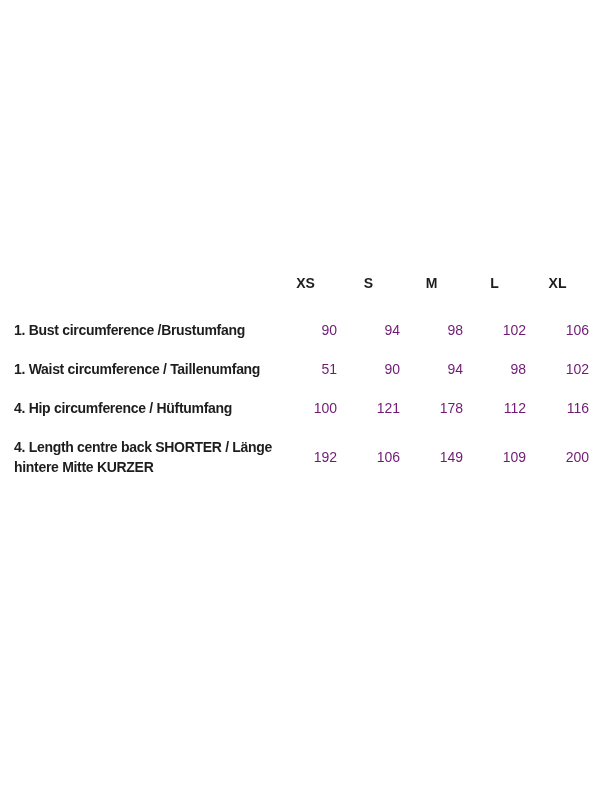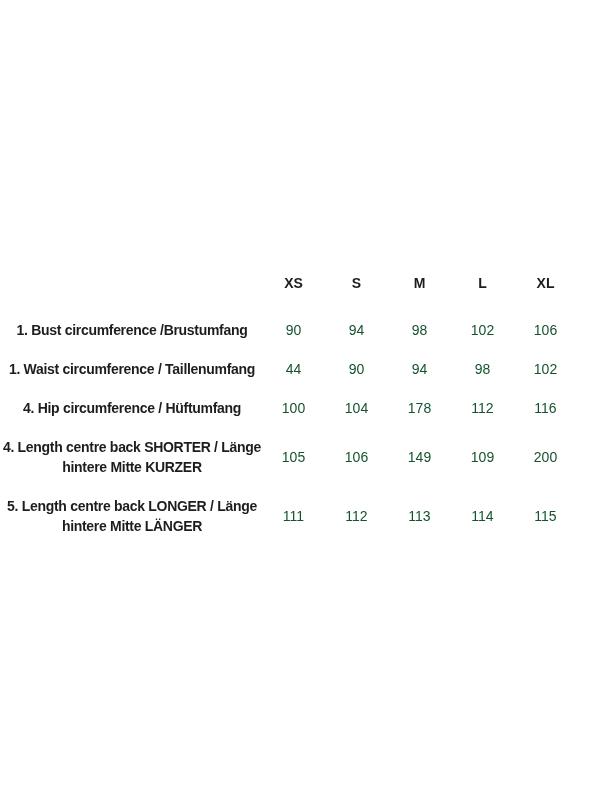--- a/index.html
+++ b/index.html
@@ -10,21 +10,21 @@
   .page {
     position: relative;
     width: 600px;
     height: 800px;
     background: #ffffff;
     overflow: hidden;
     font-family: "Liberation Sans", sans-serif;
   }
   table.size-chart {
     position: absolute;
-    left: 2px;
+    left: 14px;
     top: 262px;
     width: 575px;
     border-collapse: collapse;
     table-layout: fixed;
   }
   table.size-chart col.c-label { width: 260px; }
   table.size-chart col.c-size  { width: 63px; }
   th, td {
     margin: 0;
     vertical-align: middle;
@@ -42,28 +42,28 @@
   }
   tr.m-row td {
     padding: 10px 0 9px 0;
   }
   td.label-col {
     font-size: 14px;
     font-weight: 700;
     letter-spacing: -0.3px;
     line-height: 20px;
     color: #1d1d1d;
-    text-align: center;
+    text-align: left;
   }
   td.size-col {
     font-size: 14px;
     font-weight: 400;
     line-height: 20px;
-    color: #14532d;
-    text-align: center;
+    color: #701a75;
+    text-align: right;
   }
 </style>
 </head>
 <body>
 
 <div class="page">
   <table class="size-chart">
     <colgroup>
       <col class="c-label">
       <col class="c-size">
@@ -86,48 +86,40 @@
         <td class="label-col">1. Bust circumference /Brustumfang</td>
         <td class="size-col">90</td>
         <td class="size-col">94</td>
         <td class="size-col">98</td>
         <td class="size-col">102</td>
         <td class="size-col">106</td>
       </tr>
 
       <tr class="m-row">
         <td class="label-col">1. Waist circumference / Taillenumfang</td>
-        <td class="size-col">44</td>
+        <td class="size-col">51</td>
         <td class="size-col">90</td>
         <td class="size-col">94</td>
         <td class="size-col">98</td>
         <td class="size-col">102</td>
       </tr>
 
       <tr class="m-row">
         <td class="label-col">4. Hip circumference / Hüftumfang</td>
         <td class="size-col">100</td>
-        <td class="size-col">104</td>
+        <td class="size-col">121</td>
         <td class="size-col">178</td>
         <td class="size-col">112</td>
         <td class="size-col">116</td>
       </tr>
 
       <tr class="m-row">
         <td class="label-col">4. Length centre back SHORTER / Länge hintere Mitte KURZER</td>
-        <td class="size-col">105</td>
+        <td class="size-col">192</td>
         <td class="size-col">106</td>
         <td class="size-col">149</td>
         <td class="size-col">109</td>
         <td class="size-col">200</td>
       </tr>
 
-      <tr class="m-row">
-        <td class="label-col">5. Length centre back LONGER / Länge hintere Mitte LÄNGER</td>
-        <td class="size-col">111</td>
-        <td class="size-col">112</td>
-        <td class="size-col">113</td>
-        <td class="size-col">114</td>
-        <td class="size-col">115</td>
-      </tr>
     </tbody>
   </table>
 </div>
 
 </body></html>

